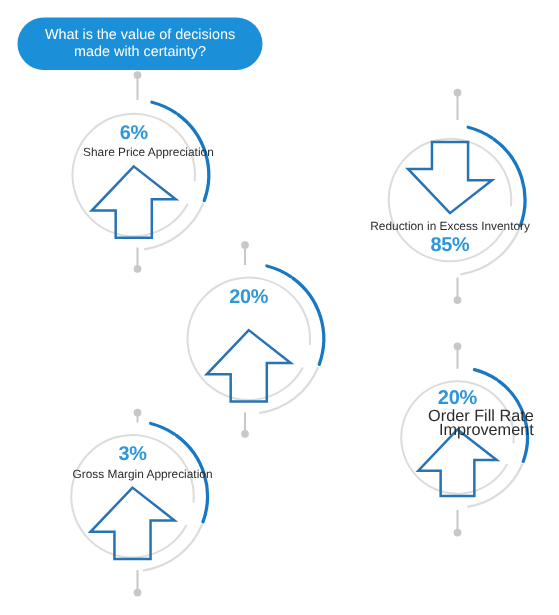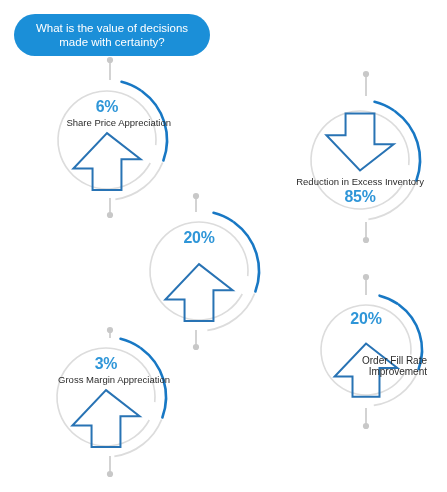--- a/index.html
+++ b/index.html
@@ -167,21 +167,21 @@
       <div class="node" style="left: 288px; top: 272px; width: 156px; height: 156px;">
         <svg class="node-svg" width="156" height="156">
           <path d="M 117.73 99.13 A 45 45 0 1 1 122.75 82.70" fill="none" stroke="#dcdcdc" stroke-width="1.6" stroke-linecap="butt"></path>
           <path d="M 129.92 98.98 A 56 56 0 0 1 85.79 133.46" fill="none" stroke="#dcdcdc" stroke-width="1.8" stroke-linecap="butt"></path>
           <path d="M 110.92 32.70 A 56 56 0 0 1 130.62 97.15" fill="none" stroke="#1878c4" stroke-width="2.6" stroke-linecap="round"></path>
           <path d="M 91.55 23.66 A 56 56 0 0 1 109.31 31.57" fill="none" stroke="#1878c4" stroke-width="2.6" stroke-linecap="round"></path>
           <path d="M 78 71.56 L 109.36 96.032 L 91.4848 96.032 L 91.4848 124.75999999999999 L 64.5152 124.75999999999999 L 64.5152 104.544 L 46.64 104.544 Z" fill="none" stroke="#2873b4" stroke-width="2" stroke-linejoin="miter"></path>
         </svg>
         <div class="node-text" style="top: 37.68px;">
           <div class="pct" style="font-size: 16px; line-height: 18.5px;">20%</div>
-          <div class="lbl" style="font-size: 10px; line-height: 10.4px; padding: 0px 17px; margin-top: 28px;">Order Fill Rate Improvement</div>
+          <div class="lbl" style="font-size: 13px; line-height: 10.4px; padding: 0px 17px;">Order Fill Rate Improvement</div>
         </div>
       </div>
       <div class="node" style="left: 24px; top: 315px; width: 164px; height: 164px;">
         <svg class="node-svg" width="164" height="164">
           <path d="M 125.26 105.00 A 49 49 0 1 1 130.73 87.12" fill="none" stroke="#dcdcdc" stroke-width="1.6" stroke-linecap="butt"></path>
           <path d="M 137.63 104.48 A 60 60 0 0 1 90.35 141.42" fill="none" stroke="#dcdcdc" stroke-width="1.8" stroke-linecap="butt"></path>
           <path d="M 117.27 33.46 A 60 60 0 0 1 138.38 102.52" fill="none" stroke="#1878c4" stroke-width="2.6" stroke-linecap="round"></path>
           <path d="M 96.52 23.78 A 60 60 0 0 1 115.55 32.26" fill="none" stroke="#1878c4" stroke-width="2.6" stroke-linecap="round"></path>
           <path d="M 82 75.1 L 115.6 101.32 L 96.44800000000001 101.32 L 96.44800000000001 132.1 L 67.55199999999999 132.1 L 67.55199999999999 110.44 L 48.4 110.44 Z" fill="none" stroke="#2873b4" stroke-width="2" stroke-linejoin="miter"></path>
         </svg>

